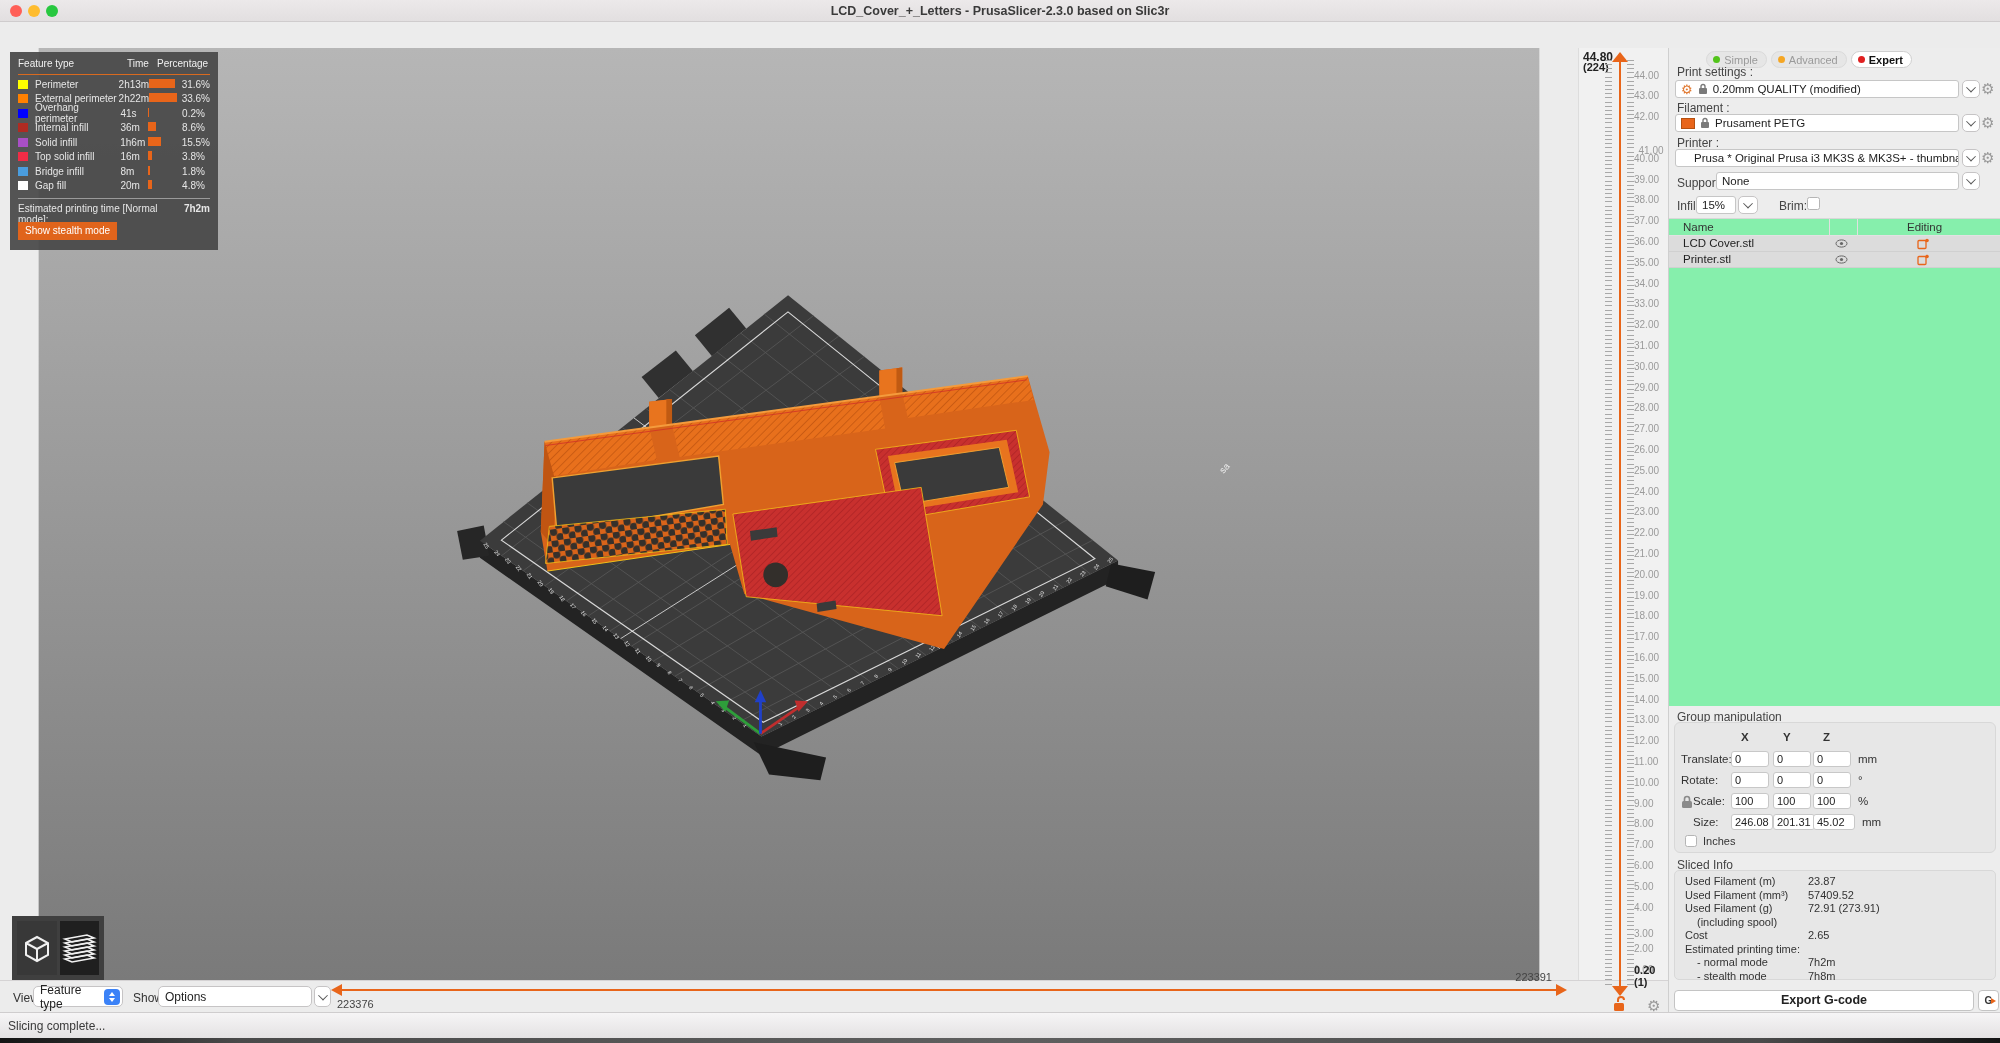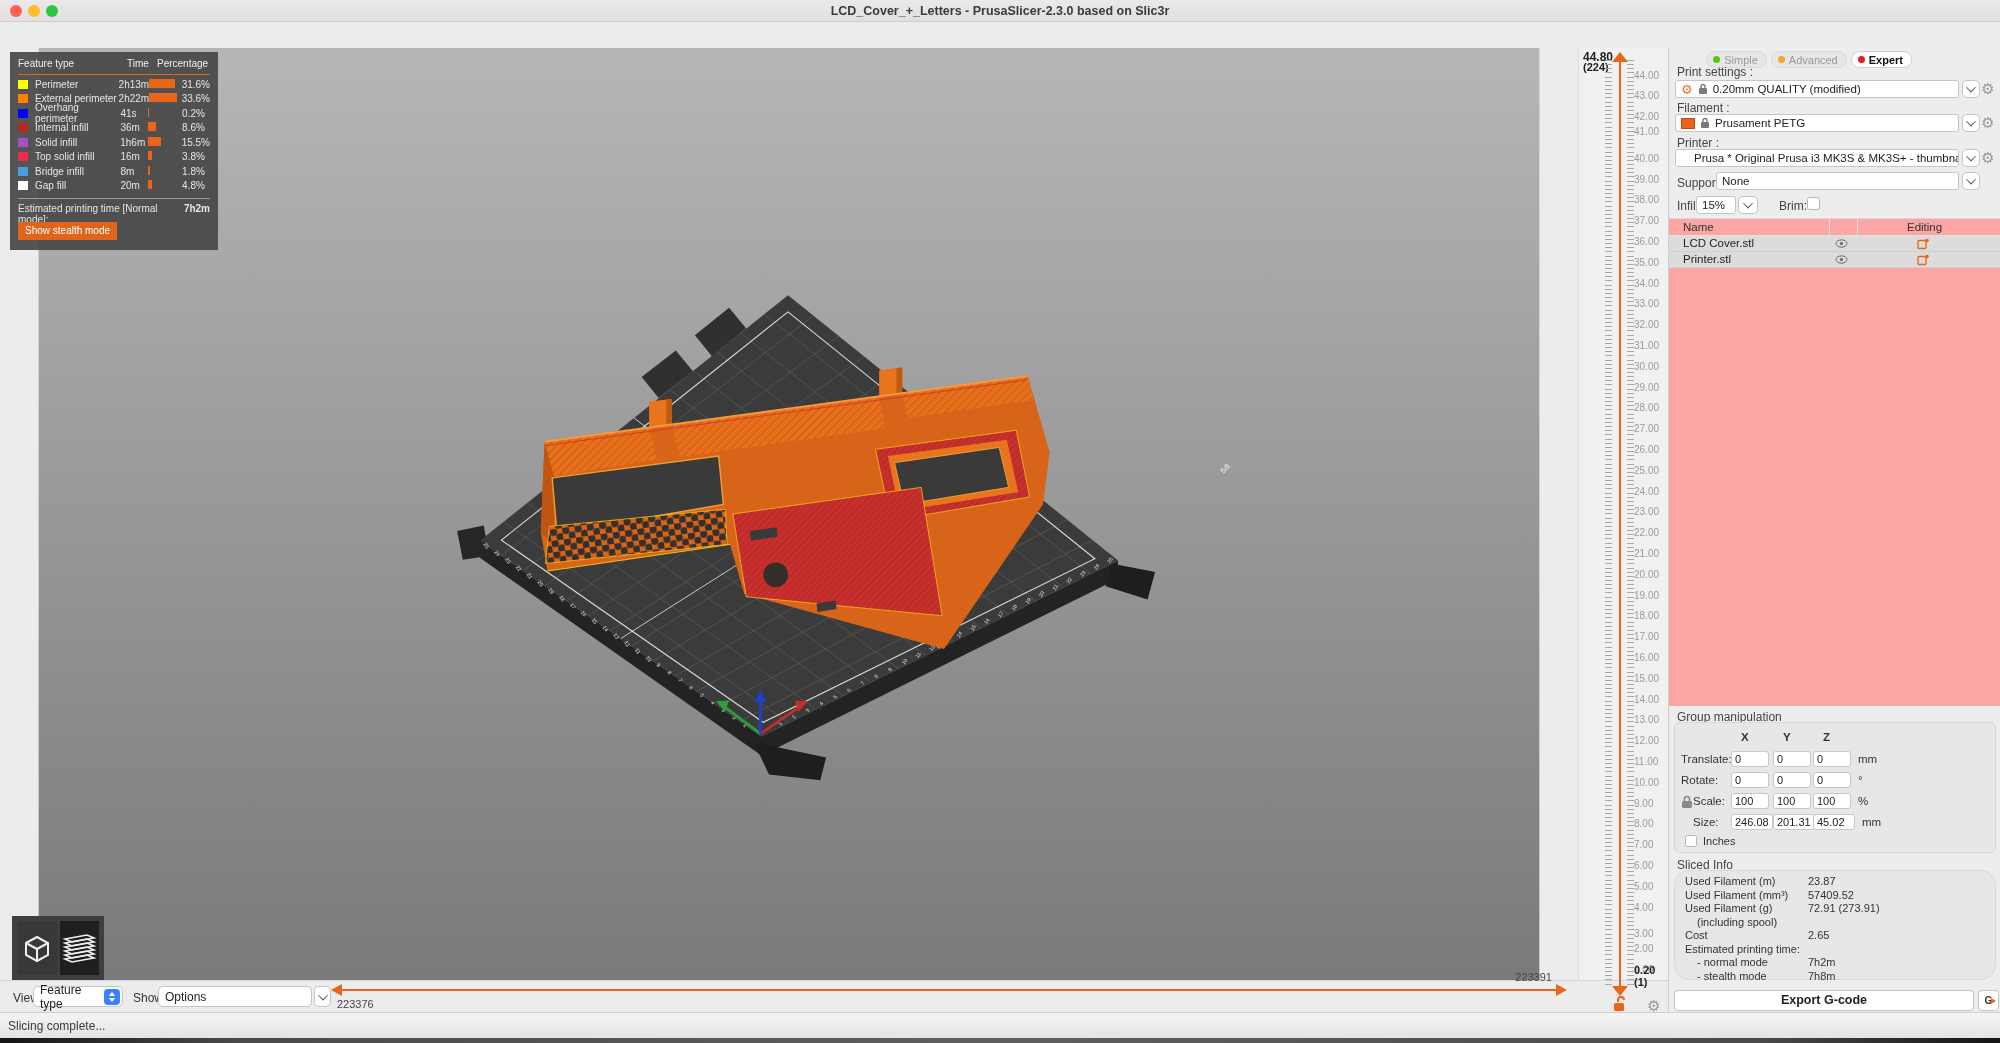--- a/index.html
+++ b/index.html
@@ -91,41 +91,41 @@
   .pill.active { background:#fff; color:#111; font-weight:bold; border-color:#cfcfcf; }
   .dot { width:7px; height:7px; border-radius:50%; }
   .sec-label { position:absolute; left:8px; font-size:12px; color:#444; }
   .preset { position:absolute; left:6px; width:284px; height:18px; background:#fff; border:1px solid #c6c6c6; border-radius:3px; display:flex; align-items:center; gap:5px; padding:0 5px; font-size:11.5px; color:#222; white-space:nowrap; overflow:hidden; }
   .side-chev { width:18px; height:18px; }
   .side-gear { position:absolute; left:312px; }
   .lockicon { flex:0 0 auto; }
   .swatch { width:14px; height:11px; background:#e8651a; border:1px solid #b55010; flex:0 0 auto; }
   .cb { background:#fff; border:1px solid #b5b5b5; border-radius:2.5px; }
   
-  #objlist { position:absolute; top:170px; left:0; width:332px; height:488px; background:#fca5a5; border-top:1px solid #d8d8d8; }
+  #objlist { position:absolute; top:170px; left:0; width:332px; height:488px; background:#86efac; border-top:1px solid #d8d8d8; }
   #objhead { position:relative; height:17px; border-bottom:1px solid #e2e2e2; font-size:11.5px; color:#333; }
   #objhead .colname { position:absolute; left:14px; top:2px; }
   #objhead .coledit { position:absolute; left:238px; top:2px; }
   #objhead .vline { position:absolute; top:0; width:1px; height:17px; background:#e0e0e0; }
   .objrow { position:relative; height:16px; background:#dcdcdc; border-bottom:1px solid #d0d0d0; font-size:11.5px; color:#222; }
   .objrow .oname { position:absolute; left:14px; top:1px; }
   .objrow .oeye { position:absolute; left:166px; top:2px; }
   .objrow .oedit { position:absolute; left:248px; top:2px; }
   
   #manip-title { top:662px; }
   #manip-panel { position:absolute; top:674px; left:5px; width:322px; height:131px; background:#e7e7e7; border:1px solid #d8d8d8; border-radius:6px; }
   .axhdr { position:absolute; top:8px; font-size:11.5px; font-weight:bold; color:#333; }
   .mrow { position:absolute; left:0; width:100%; height:16px; }
   .mlabel { position:absolute; right:260px; top:2px; font-size:11.5px; color:#333; }
   .mfield { position:absolute; top:0; width:38px; height:16px; background:#fff; border:1px solid #c8c8c8; border-radius:3px; font-size:11px; color:#222; padding:1px 3px; }
   .munit { position:absolute; left:181px; top:2px; font-size:11.5px; color:#333; }
   #inches-row { position:absolute; left:10px; top:112px; display:flex; gap:6px; align-items:center; font-size:11px; color:#333;justify-content:center; }
   
   #sliced-title { top:810px; }
-  #sliced-panel { position:absolute; top:822px; left:5px; width:322px; height:110px; background:#e7e7e7; border:1px solid #d8d8d8; border-radius:15px; font-size:11px; color:#333; padding-top:4px; }
+  #sliced-panel { position:absolute; top:822px; left:5px; width:322px; height:110px; background:#e7e7e7; border:1px solid #d8d8d8; border-radius:5px; font-size:11px; color:#333; padding-top:4px; }
   .srow { position:relative; height:13.5px; }
   .srow .sl { position:absolute; left:10px; }
   .srow.indent .sl { left:22px; }
   .srow .sv { position:absolute; left:133px; }
   
   #export-btn { position:absolute; top:942px; left:5px; width:300px; height:21px; background:#fff; border:1px solid #c4c4c4; border-radius:4px; text-align:center; font-weight:bold; font-size:12.5px; color:#222; line-height:19px; }
   #gcode-ico { position:absolute; top:942px; left:309px; width:21px; height:21px; background:#fff; border:1px solid #c4c4c4; border-radius:4px; font-size:10px; font-weight:bold; color:#333; text-align:center; line-height:19px; }
   #gcode-ico::after { content:""; position:absolute; right:2px; top:7px; border-top:3.5px solid transparent; border-bottom:3.5px solid transparent; border-left:5px solid #e8651a; }
 </style>
 </head>
@@ -424,21 +424,21 @@
     <div id="ls-top-layer">(224)</div>
     <div class="tickcol" style="left:26px;"></div>
     <div class="tickcol" style="left:48px;"></div>
     <div id="ls-line"></div>
     <div id="ls-up"></div>
     <div id="ls-down"></div>
     <div id="layer-ticks">
         <div class="ltick" style="top: 21.5px;">44.00</div>
         <div class="ltick" style="top: 42.3px;">43.00</div>
         <div class="ltick" style="top: 63.1px;">42.00</div>
-        <div class="ltick" style="top: 78px;">41.00</div>
+        <div class="ltick" style="top: 97px; text-align: center;">41.00</div>
         <div class="ltick" style="top: 104.7px;">40.00</div>
         <div class="ltick" style="top: 125.5px;">39.00</div>
         <div class="ltick" style="top: 146.3px;">38.00</div>
         <div class="ltick" style="top: 167.1px;">37.00</div>
         <div class="ltick" style="top: 187.9px;">36.00</div>
         <div class="ltick" style="top: 208.7px;">35.00</div>
         <div class="ltick" style="top: 229.5px;">34.00</div>
         <div class="ltick" style="top: 250.3px;">33.00</div>
         <div class="ltick" style="top: 271.1px;">32.00</div>
         <div class="ltick" style="top: 291.9px;">31.00</div>

